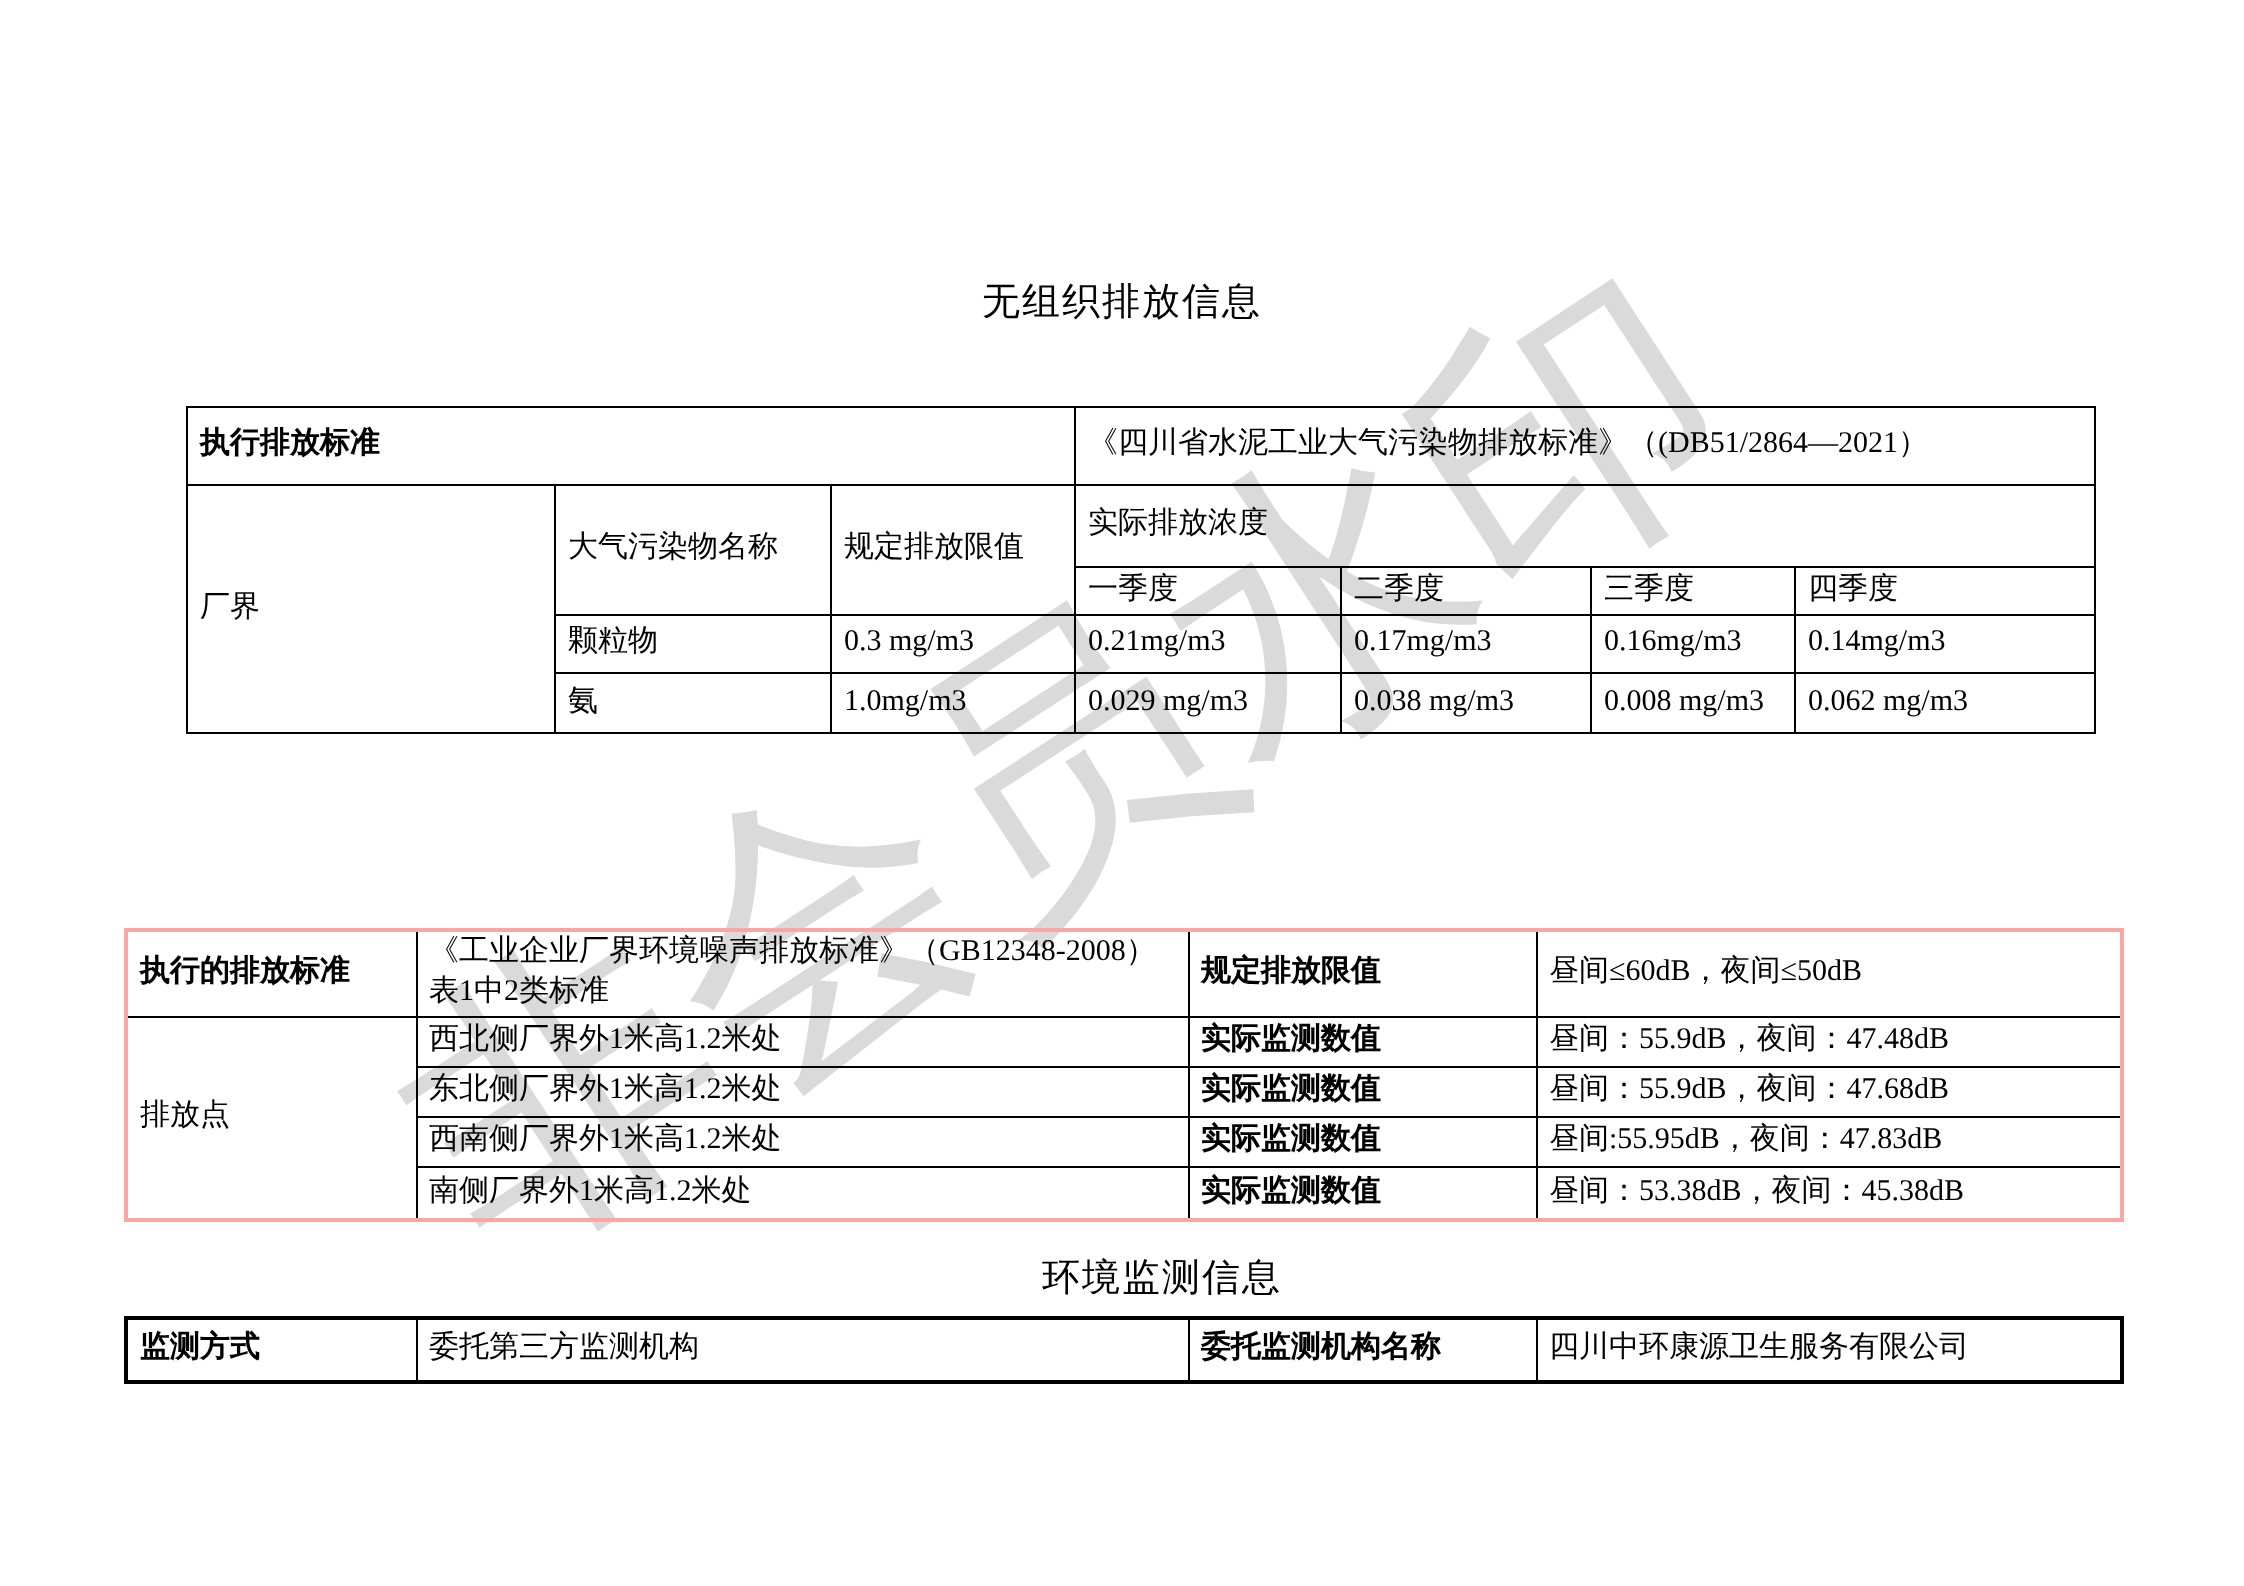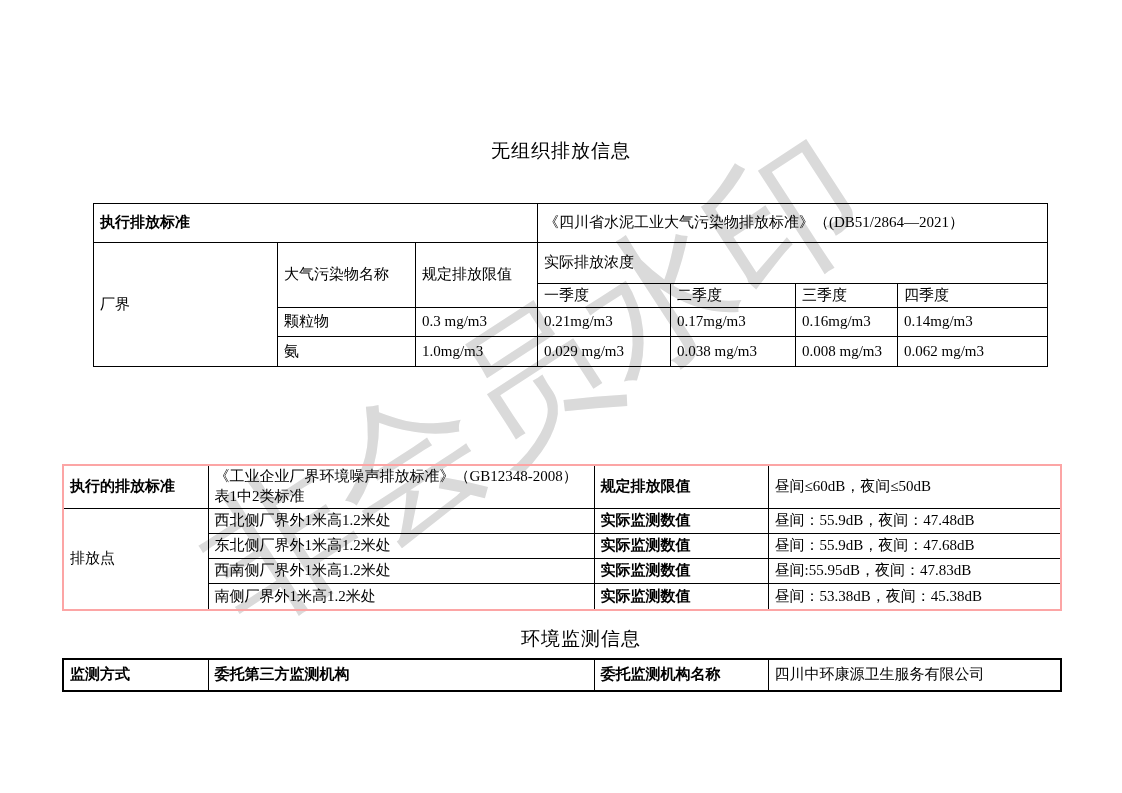--- a/index.html
+++ b/index.html
@@ -32,21 +32,21 @@
     border:1px solid #000;padding:1px 6px;vertical-align:middle;
     overflow:hidden;background:transparent;
   }
   table.tbl1{left:93px;top:203px;width:954px;}
   table.tbl2{left:62px;top:464px;width:998px;border:2px solid #fca5a5;}
   table.tbl2 td{border:1px solid #000;}
   table.tbl3{left:62px;top:658px;width:998px;border:2px solid #000;}
   .c{text-align:left;}
   .l{text-align:left;}
   .b{font-weight:bold;}
-  .indent{padding-left:38px;font-weight:bold;}
+  .indent{padding-left:38px;}
   tr.h39{height:39px;} tr.h41{height:41px;} tr.h24{height:24px;}
   tr.h29{height:29px;} tr.h30{height:30px;} tr.h43{height:43px;}
   tr.h25{height:25px;} tr.h27{height:27px;} tr.h32{height:32px;}
 </style>
 </head>
 <body>
 
 <div class="page">
 
   <div class="watermark">非会员水印</div>

